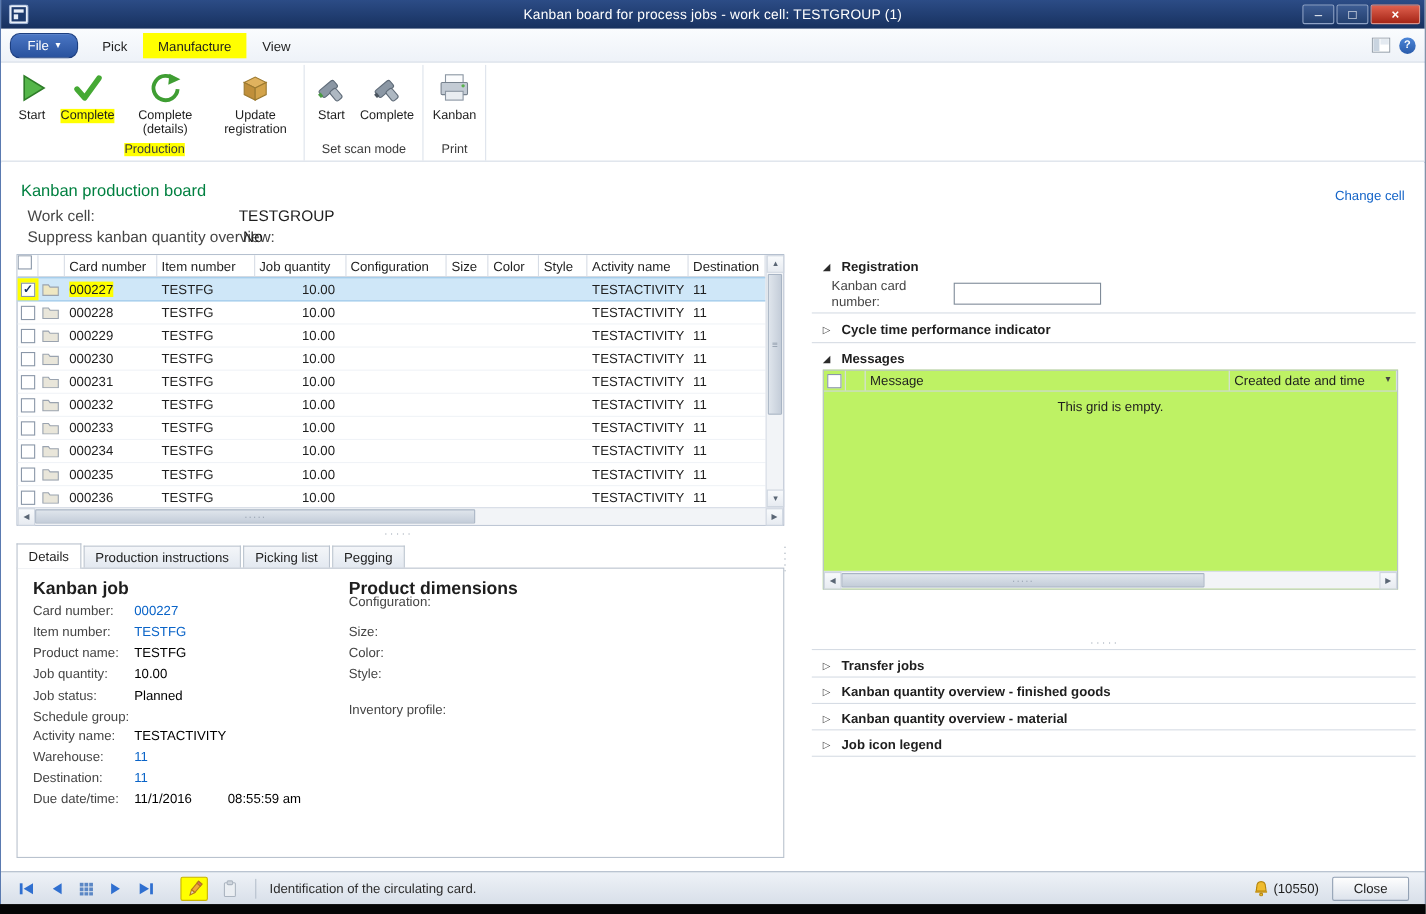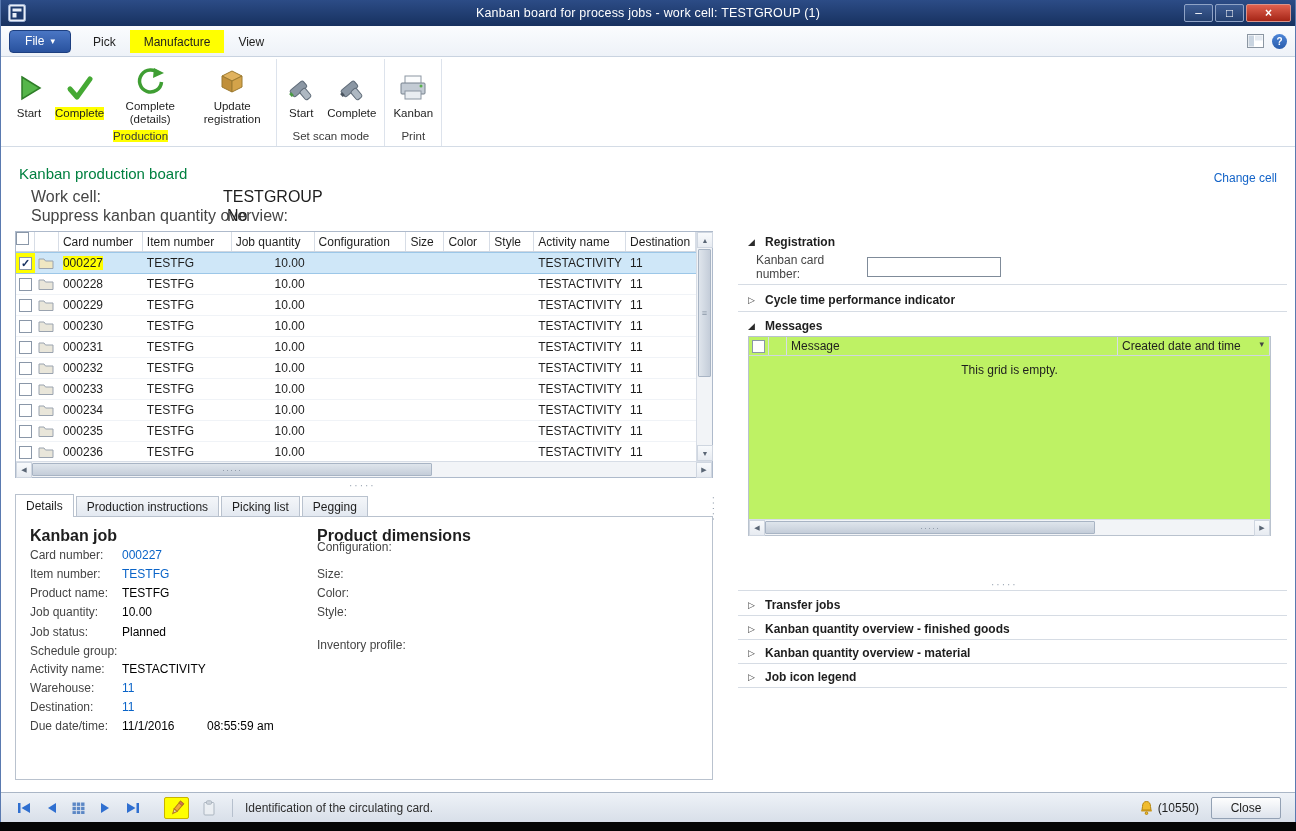--- a/index.html
+++ b/index.html
@@ -10,41 +10,41 @@
 
 .titlebar{height:26px;background:linear-gradient(#2c4c86,#17315f);display:flex;align-items:center;color:#fff;padding:0 4px;position:relative}
 .app-icon{margin-left:3px;z-index:2}
 .title-text{position:absolute;left:0;right:0;text-align:center;font-size:12.5px;letter-spacing:.2px}
 .win-btns{margin-left:auto;display:flex;gap:2px;z-index:2}
 .win-btn{width:29px;height:18px;display:flex;align-items:center;justify-content:center;font-size:12px;line-height:1;color:#fff;border:1px solid #8fa3c6;border-radius:2px;background:linear-gradient(#3d5c93,#24406f)}
 .win-btn.close{width:45px;background:linear-gradient(#e0614f,#a52516);border-color:#d9938a;font-weight:bold}
 
 
 .tabrow{height:31px;background:linear-gradient(#fafcfe,#eef2f8);border-bottom:1px solid #c9d3e0;display:flex;align-items:center;padding:0 8px}
-.file-btn{width:62px;height:23px;background:linear-gradient(#4a76c4,#29529e);border:1px solid #1d3f80;border-radius:4px;color:#fff;display:flex;align-items:center;justify-content:center;gap:6px;font-size:12px;margin-right:8px}
+.file-btn{width:62px;height:23px;background:linear-gradient(#4a76c4,#29529e);border:1px solid #1d3f80;border-radius:9px;color:#fff;display:flex;align-items:center;justify-content:center;gap:6px;font-size:12px;margin-right:8px}
 .file-btn .caret{font-size:9px}
 .rtab{padding:5px 14px 4px;font-size:12px}
 .rtab.active{background:#ffff00}
 .tabrow-right{margin-left:auto;display:flex;align-items:center;gap:8px}
 .help-circle{width:15px;height:15px;border-radius:50%;background:linear-gradient(#4d86d8,#2a5cab);color:#fff;font-size:10px;font-weight:bold;display:flex;align-items:center;justify-content:center}
 
 
 .ribbon{height:90px;background:#fff;border-bottom:1px solid #d4dce6;display:flex;align-items:stretch;padding:2px 4px 0}
 .rgroup{display:flex;flex-direction:column;border-right:1px solid #dde3ec;padding:0 3px}
-.rgroup-buttons{display:flex;flex:1;align-items:center}
+.rgroup-buttons{display:flex;flex:1;align-items:flex-start}
 .rbtn{display:flex;flex-direction:column;align-items:center;text-align:center;font-size:11.5px;line-height:13px;padding:4px 3px 1px;margin:0 1px;max-width:80px;border:1px solid transparent;border-radius:2px}
 .rbtn svg{margin-bottom:3px}
 .rgroup-label{text-align:center;font-size:11.5px;color:#3a3a3a;padding:1px 0 4px}
 .hl{background:#ffff00}
 
 
 .content{position:absolute;left:0;top:148px;right:0;height:644px;background:#fff}
 .board-title{position:absolute;left:18px;top:17px;font-size:15px;color:#008040}
 .change-cell{position:absolute;right:18px;top:23px;color:#1464c8;font-size:12px;text-decoration:none;cursor:pointer}
-.meta-row{position:absolute;left:30px;height:16px;font-size:16px}
+.meta-row{position:absolute;left:24px;height:16px;font-size:14px}
 .meta-value{position:absolute;white-space:nowrap}
 
 
 .grid{position:absolute;left:14px;top:83px;width:698px;height:247px;border:1px solid #aebacb;background:#fff}
 .grid-header{display:flex;height:20px;border-bottom:1px solid #cfd6e0;margin-right:16px;background:#fff}
 .gh{border-right:1px solid #d7dde6;padding:3px 0 0 4px;font-size:12px;overflow:hidden;white-space:nowrap}
 .grid-rows{margin-right:16px}
 .grow{display:flex;height:21px;align-items:center;border-bottom:1px solid #f0f3f7}
 .grow.sel{background:#cfe7f8;border-top:1px solid #9cc7e8;border-bottom:1px solid #9cc7e8;height:22px}
 .gc{padding-left:4px;overflow:hidden;white-space:nowrap;font-size:12px;height:100%;display:flex;align-items:center}

